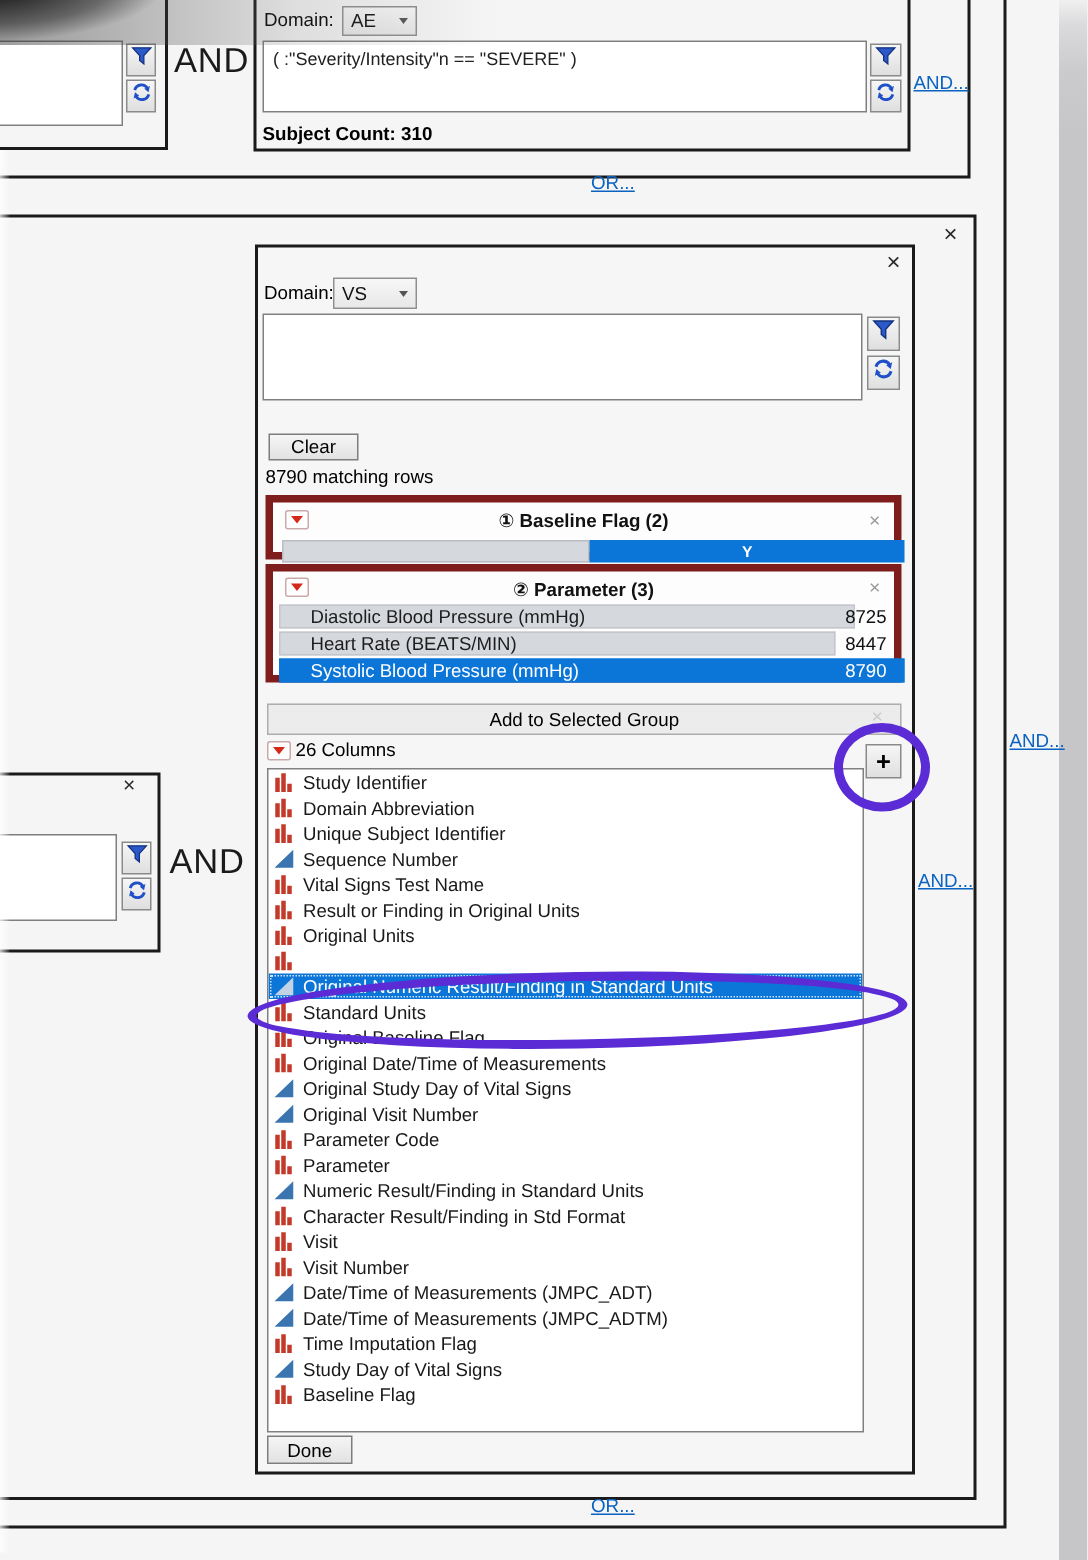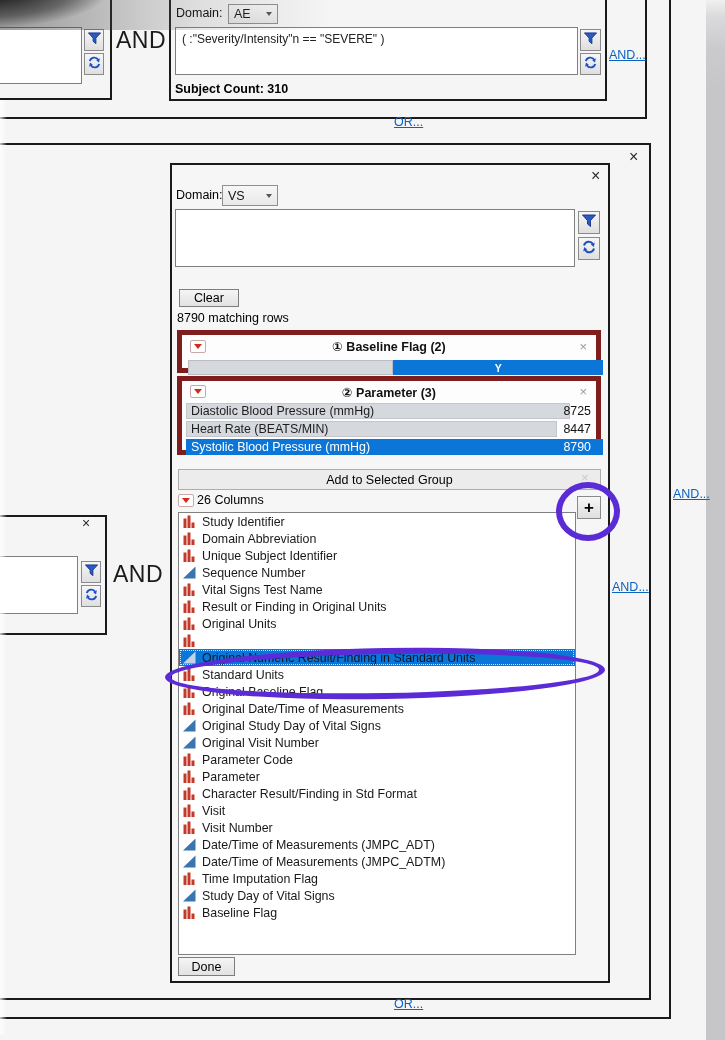--- a/index.html
+++ b/index.html
@@ -38,32 +38,32 @@
     border-right:4px solid transparent;border-top:5.5px solid #d42a1c;}
   .panel-x{position:absolute;font-size:13px;color:#9a9a9a;cursor:pointer;line-height:12px;}
   .segbar{position:absolute;display:flex;height:15px;}
   .seg{height:100%;}
   .seg-gray{background:#d5d8dd;border:1px solid #babdc3;}
   .seg-blue{background:var(--sel-blue);display:flex;align-items:center;justify-content:center;}
   .seg-blue .seg-label{color:#fff;font-size:10.5px;font-weight:bold;}
   .param-row{position:relative;height:18px;}
   .param-bar{position:absolute;left:4px;top:1px;height:16px;background:#d5d8dd;
     border:1px solid #c3c6cb;display:flex;align-items:center;overflow:hidden;}
-  .param-label{font-size:12.4px;color:#1d1d1d;padding-left:4px;white-space:nowrap;}
+  .param-label{font-size:12.4px;color:#1d1d1d;padding-left:20px;white-space:nowrap;}
   .param-count{position:absolute;right:5px;top:1px;height:16px;display:flex;align-items:center;
     font-size:12.4px;color:#111;}
   .param-row.selected .param-bar{background:var(--sel-blue);border-color:var(--sel-blue);}
   .param-row.selected .param-label{color:#fff;}
   .param-row.selected .param-count{color:#fff;}
   
   .collist{position:absolute;background:#fff;border:1px solid #808080;overflow:hidden;}
   .col-item{display:flex;align-items:center;height:17px;padding-left:4px;gap:6px;
     font-size:12.4px;color:#191919;white-space:nowrap;cursor:default;}
   .col-item .col-icon{display:flex;width:13px;height:13px;flex:none;}
-  .col-item.selected{background:var(--sel-blue);color:#0f172a;outline:1px dotted #cfe4ff;outline-offset:-2px;}
+  .col-item.selected{background:var(--sel-blue);color:#ffffff;outline:1px dotted #cfe4ff;outline-offset:-2px;}
   .col-item.selected .col-icon polygon{fill:#c3d3e6;}
   .textbox{position:absolute;background:#fff;border:1px solid #7f7f7f;
     font-size:12px;color:#222;padding:4px 6px;white-space:pre-wrap;cursor:text;}
   
   .anno{position:absolute;border:6px solid var(--purple);border-radius:50%;z-index:30;pointer-events:none;}
   
   .right-band{position:absolute;left:706px;top:0;width:19px;height:1040px;
     background:linear-gradient(180deg,#f0f0f0 0px,#dbdbdd 16px,#cbcbcd 48px,#c6c6c8 90px,#c6c6c8 100%);}
   .corner-shadow{position:absolute;left:0;top:0;width:360px;height:30px;z-index:25;pointer-events:none;
     background:linear-gradient(to right,rgba(40,40,40,.45),rgba(120,120,120,.18) 55%,rgba(245,245,245,0) 92%);}
@@ -388,20 +388,28 @@
     <span class="col-icon">
           <svg width="13" height="13" viewBox="0 0 13 13">
             <rect x="0.5" y="3.5" width="3" height="9.5" fill="#c43a2a"></rect>
             <rect x="4.5" y="0.5" width="3" height="12.5" fill="#c43a2a"></rect>
             <rect x="8.5" y="7.5" width="3" height="5.5" fill="#c43a2a"></rect>
           </svg>
         </span>
     <span class="col-label">Parameter</span>
   </div>
 
+  <div class="col-item">
+    <span class="col-icon">
+          <svg width="13" height="13" viewBox="0 0 13 13">
+            <polygon points="0,12.5 12.5,12.5 12.5,0.5" fill="#3a75b0"></polygon>
+          </svg>
+        </span>
+    <span class="col-label">Numeric Result/Finding in Standard Units</span>
+  </div>
 
   <div class="col-item">
     <span class="col-icon">
           <svg width="13" height="13" viewBox="0 0 13 13">
             <rect x="0.5" y="3.5" width="3" height="9.5" fill="#c43a2a"></rect>
             <rect x="4.5" y="0.5" width="3" height="12.5" fill="#c43a2a"></rect>
             <rect x="8.5" y="7.5" width="3" height="5.5" fill="#c43a2a"></rect>
           </svg>
         </span>
     <span class="col-label">Character Result/Finding in Std Format</span>

